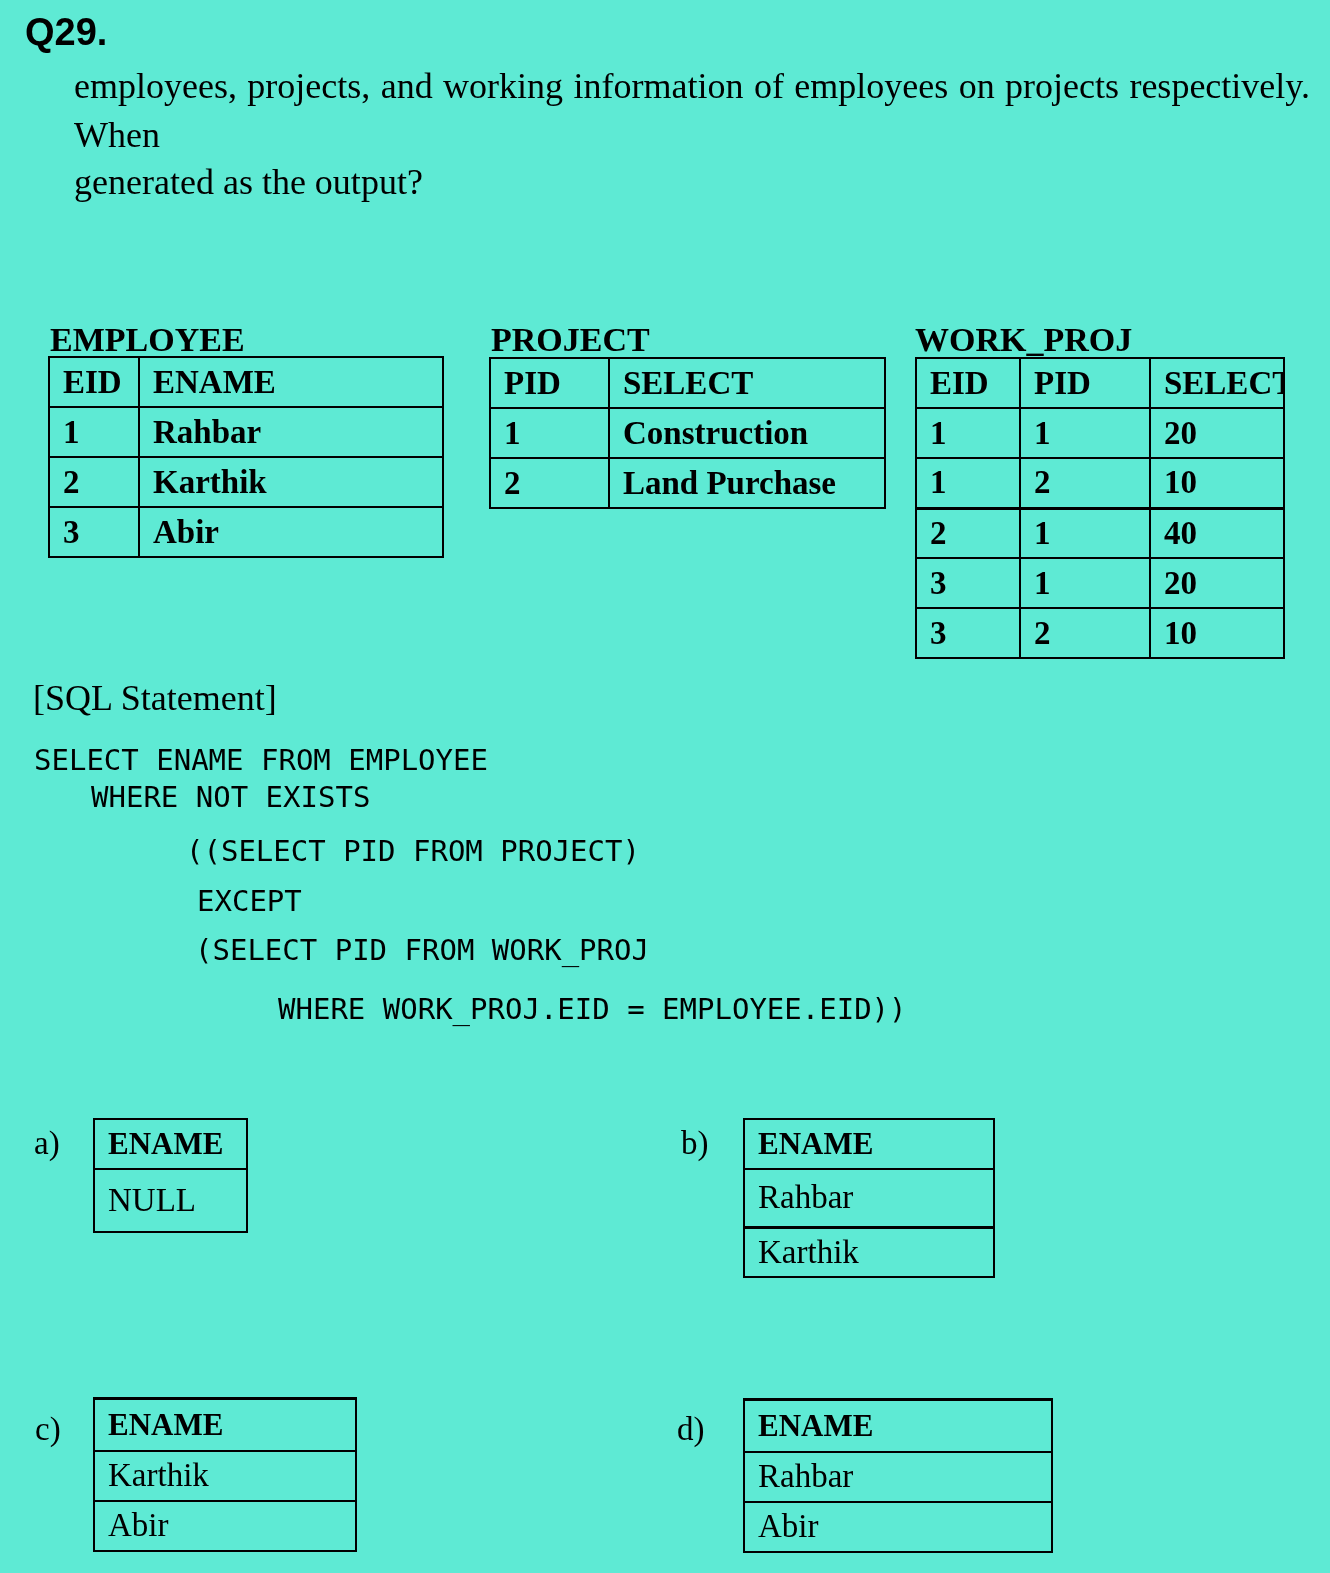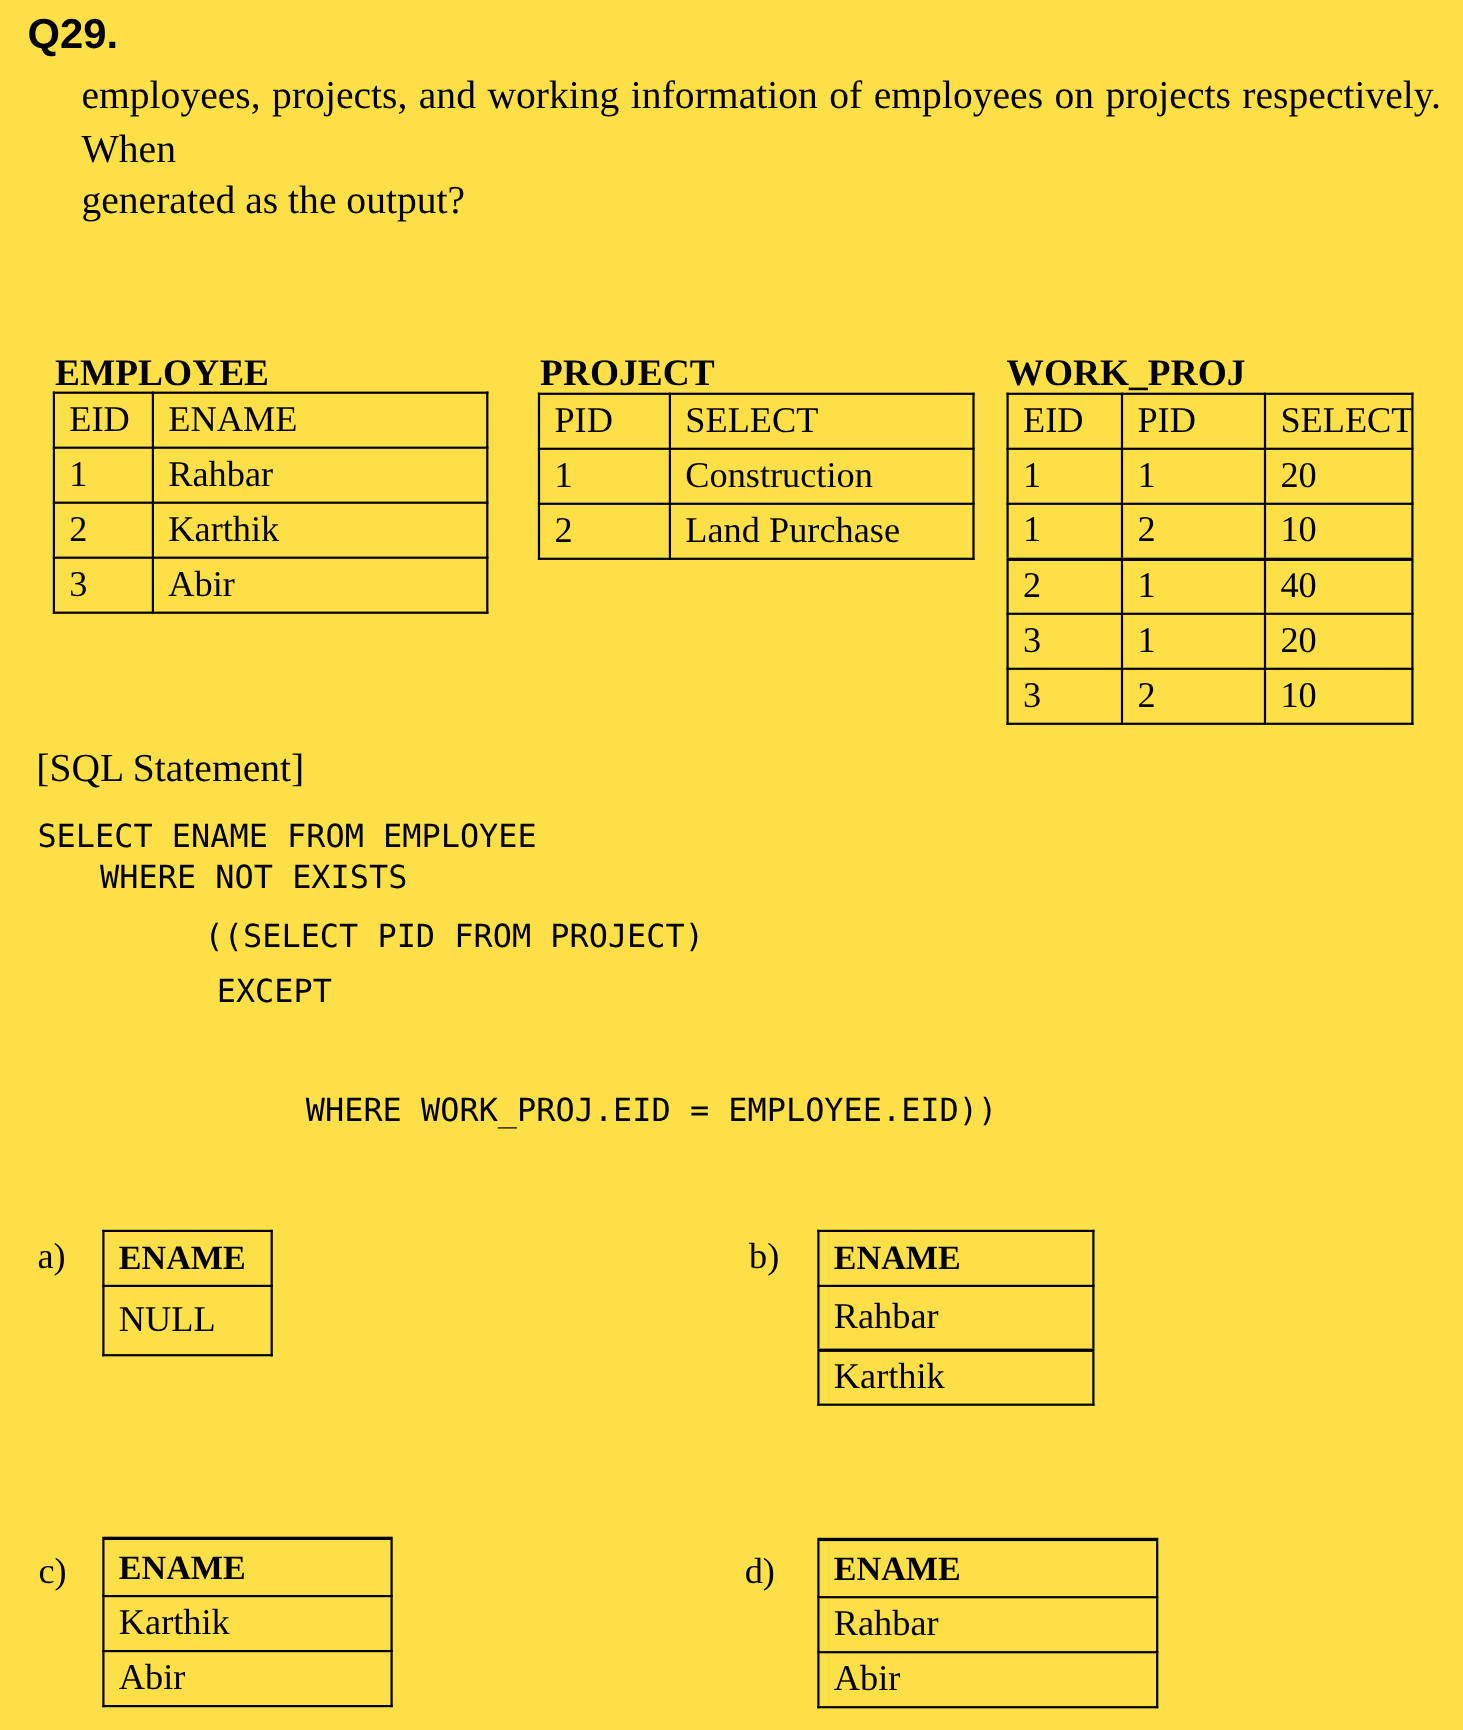--- a/index.html
+++ b/index.html
@@ -1,21 +1,21 @@
 <!DOCTYPE html>
 <html><head>
 <meta charset="utf-8">
 <style>
   * { margin: 0; padding: 0; box-sizing: border-box; }
   html, body { background: #ffffff; }
   .page {
     position: relative;
     width: 1330px;
     height: 1573px;
-    background: #fde047;
+    background: #5eead4;
     color: #000000;
     font-family: "Liberation Serif", serif;
     overflow: hidden;
   }
   
   .q-number {
     position: absolute; left: 25px; top: 12px;
     font-family: "Liberation Sans", sans-serif;
     font-weight: bold; font-size: 38px; line-height: 40px;
   }
@@ -41,21 +41,21 @@
   table.dtable {
     position: absolute;
     border-collapse: collapse;
     table-layout: fixed;
     font-size: 33px;
   }
   table.dtable th, table.dtable td {
     border: 2px solid #000;
     height: 50px;
     padding: 0 6px 0 13px;
-    font-weight: normal;
+    font-weight: bold;
     text-align: left;
     vertical-align: middle;
     overflow: hidden;
     white-space: nowrap;
   }
   .tbl-employee { left: 48px;  top: 356px; width: 394px; }
   .tbl-project  { left: 489px; top: 357px; width: 395px; }
   .tbl-workproj { left: 915px; top: 357px; width: 368px; }
   .tbl-workproj tr.thick-top td { border-top: 3px solid #000; }
   
@@ -209,20 +209,21 @@
       <td>10</td>
     </tr>
   </tbody>
     </table>
 
   <div class="sql-label">[SQL Statement]</div>
   <div class="sql-line sql-line-0">SELECT ENAME FROM EMPLOYEE</div>
   <div class="sql-line sql-line-1">WHERE NOT EXISTS</div>
   <div class="sql-line sql-line-2">((SELECT PID FROM PROJECT)</div>
   <div class="sql-line sql-line-3">EXCEPT</div>
+  <div class="sql-line sql-line-4">(SELECT PID FROM WORK_PROJ</div>
   <div class="sql-line sql-line-5">WHERE WORK_PROJ.EID = EMPLOYEE.EID))</div>
 
   <div class="opt-label label-a">a)</div>
   <table class="otable tbl-opt-a">
     <tbody>
         <tr>
       <th>ENAME</th>
     </tr>
     <tr>
       <td>NULL</td>

